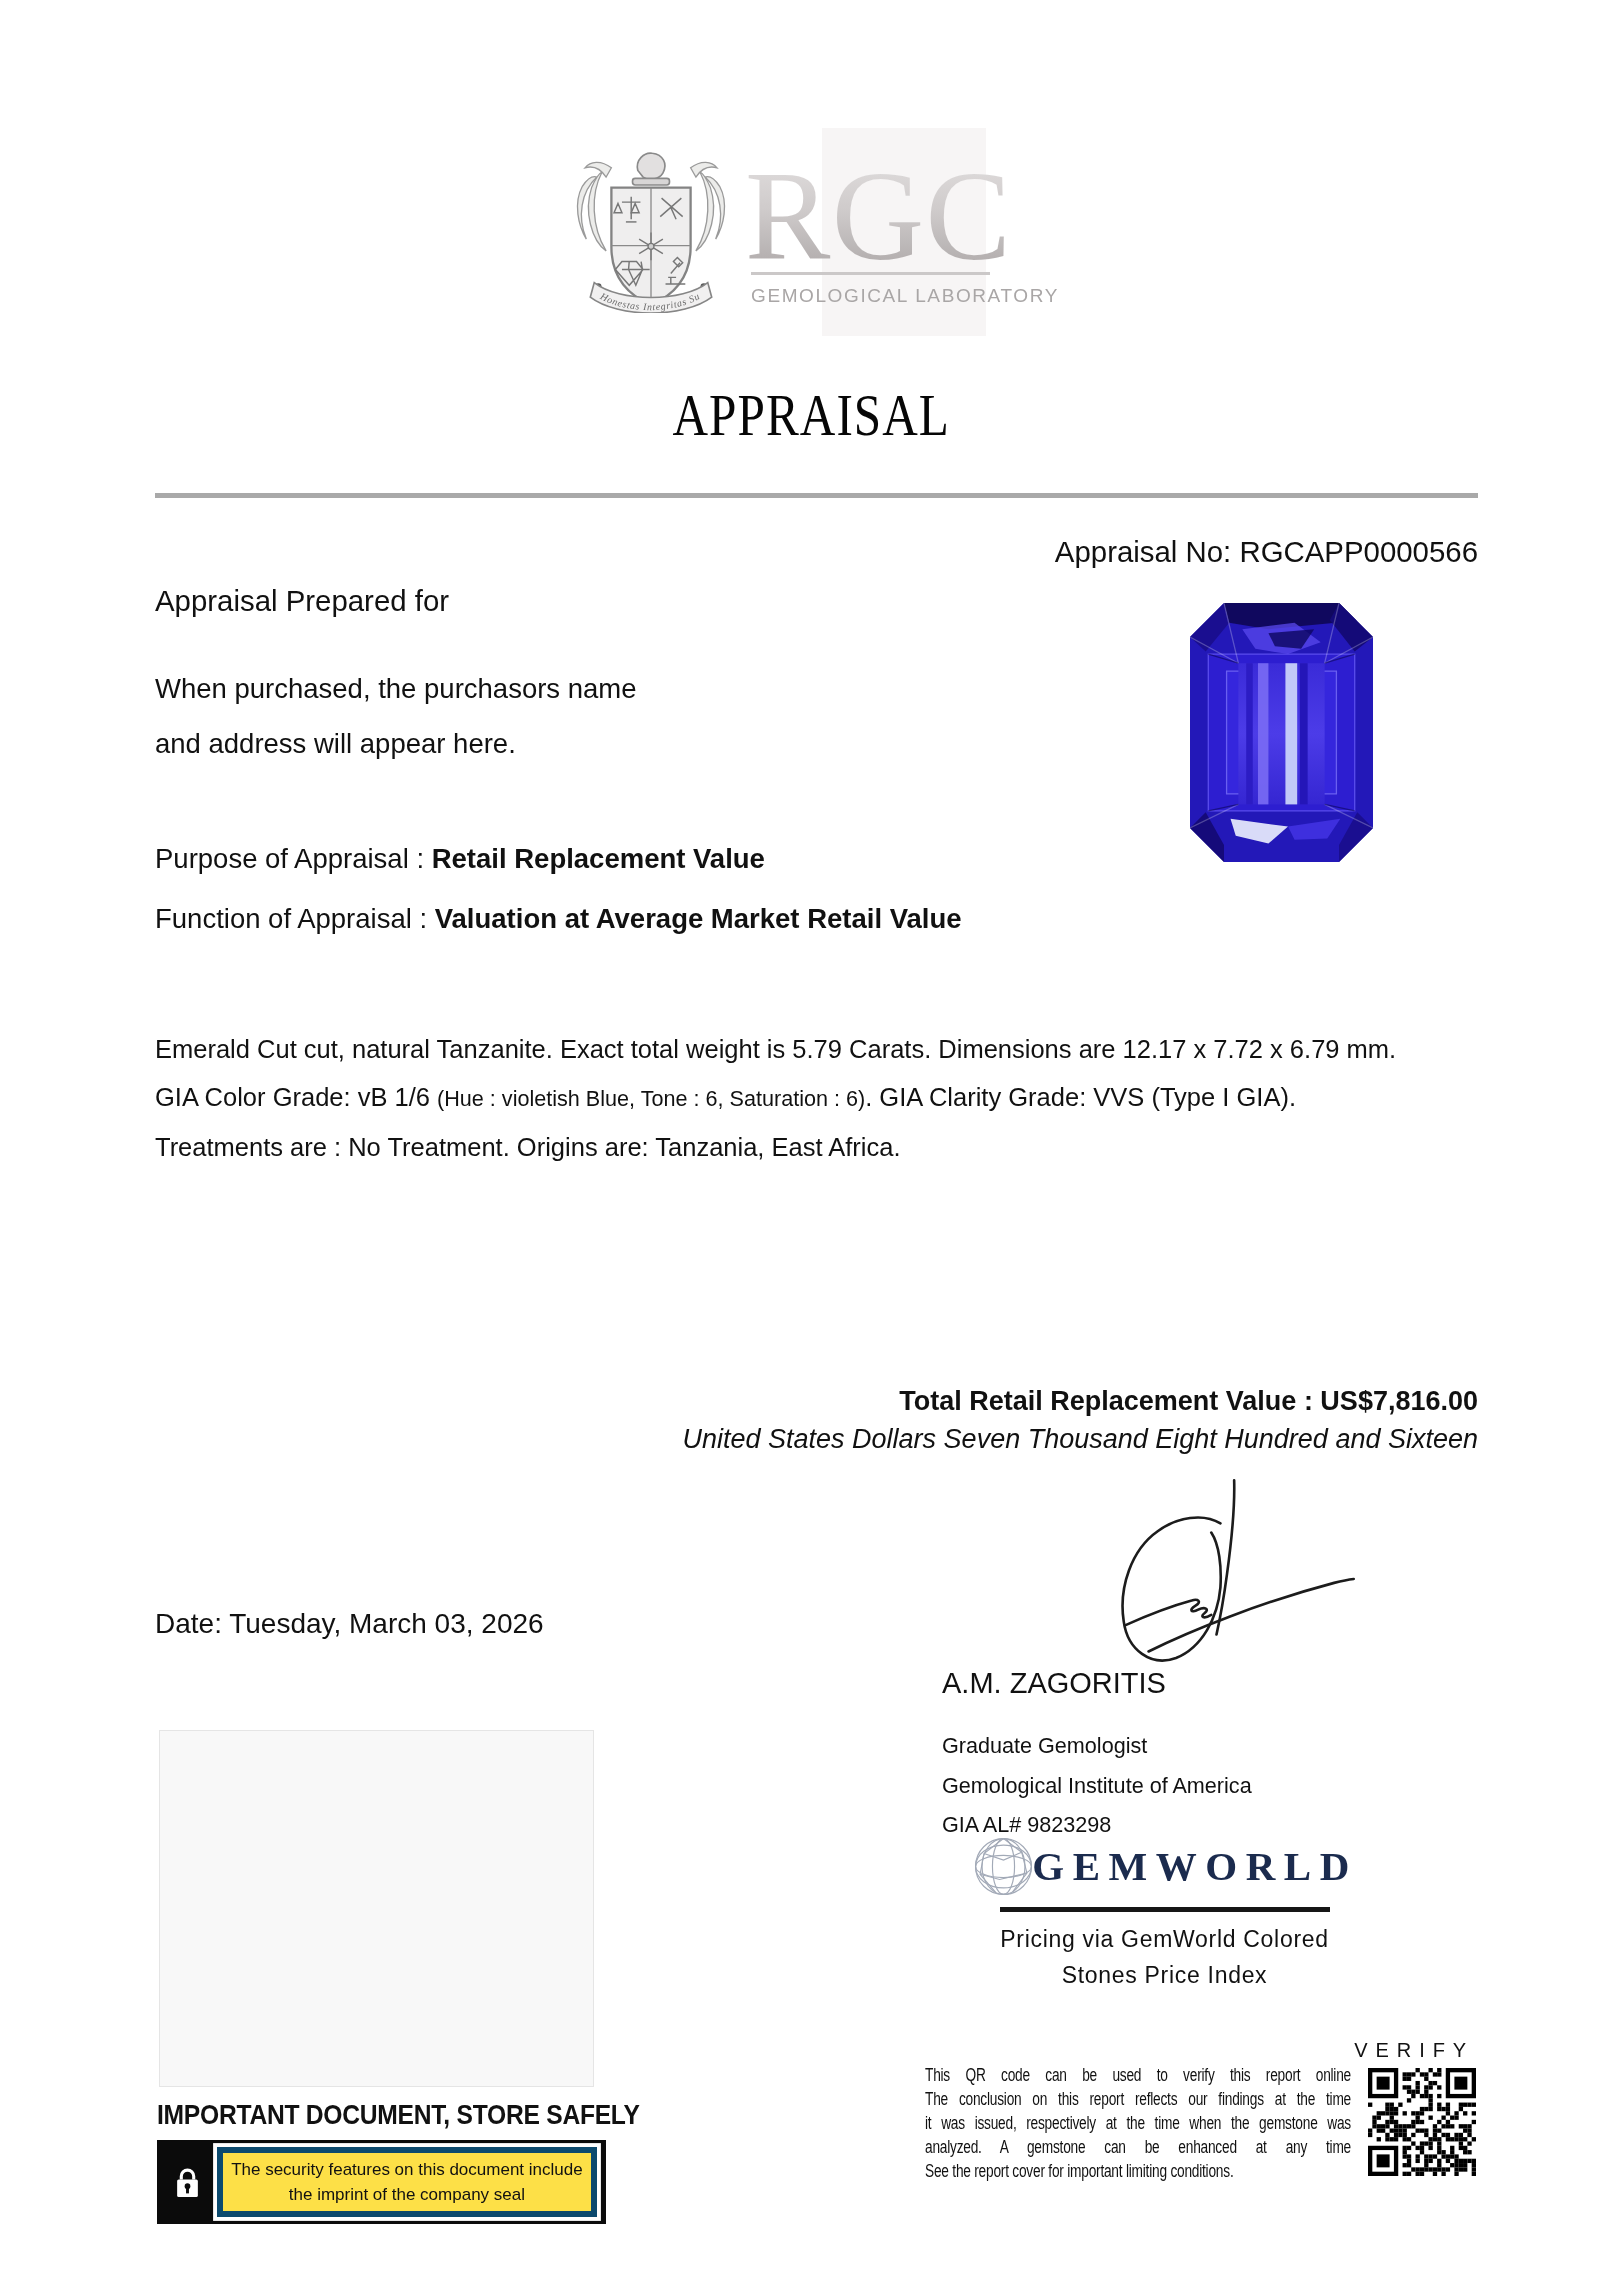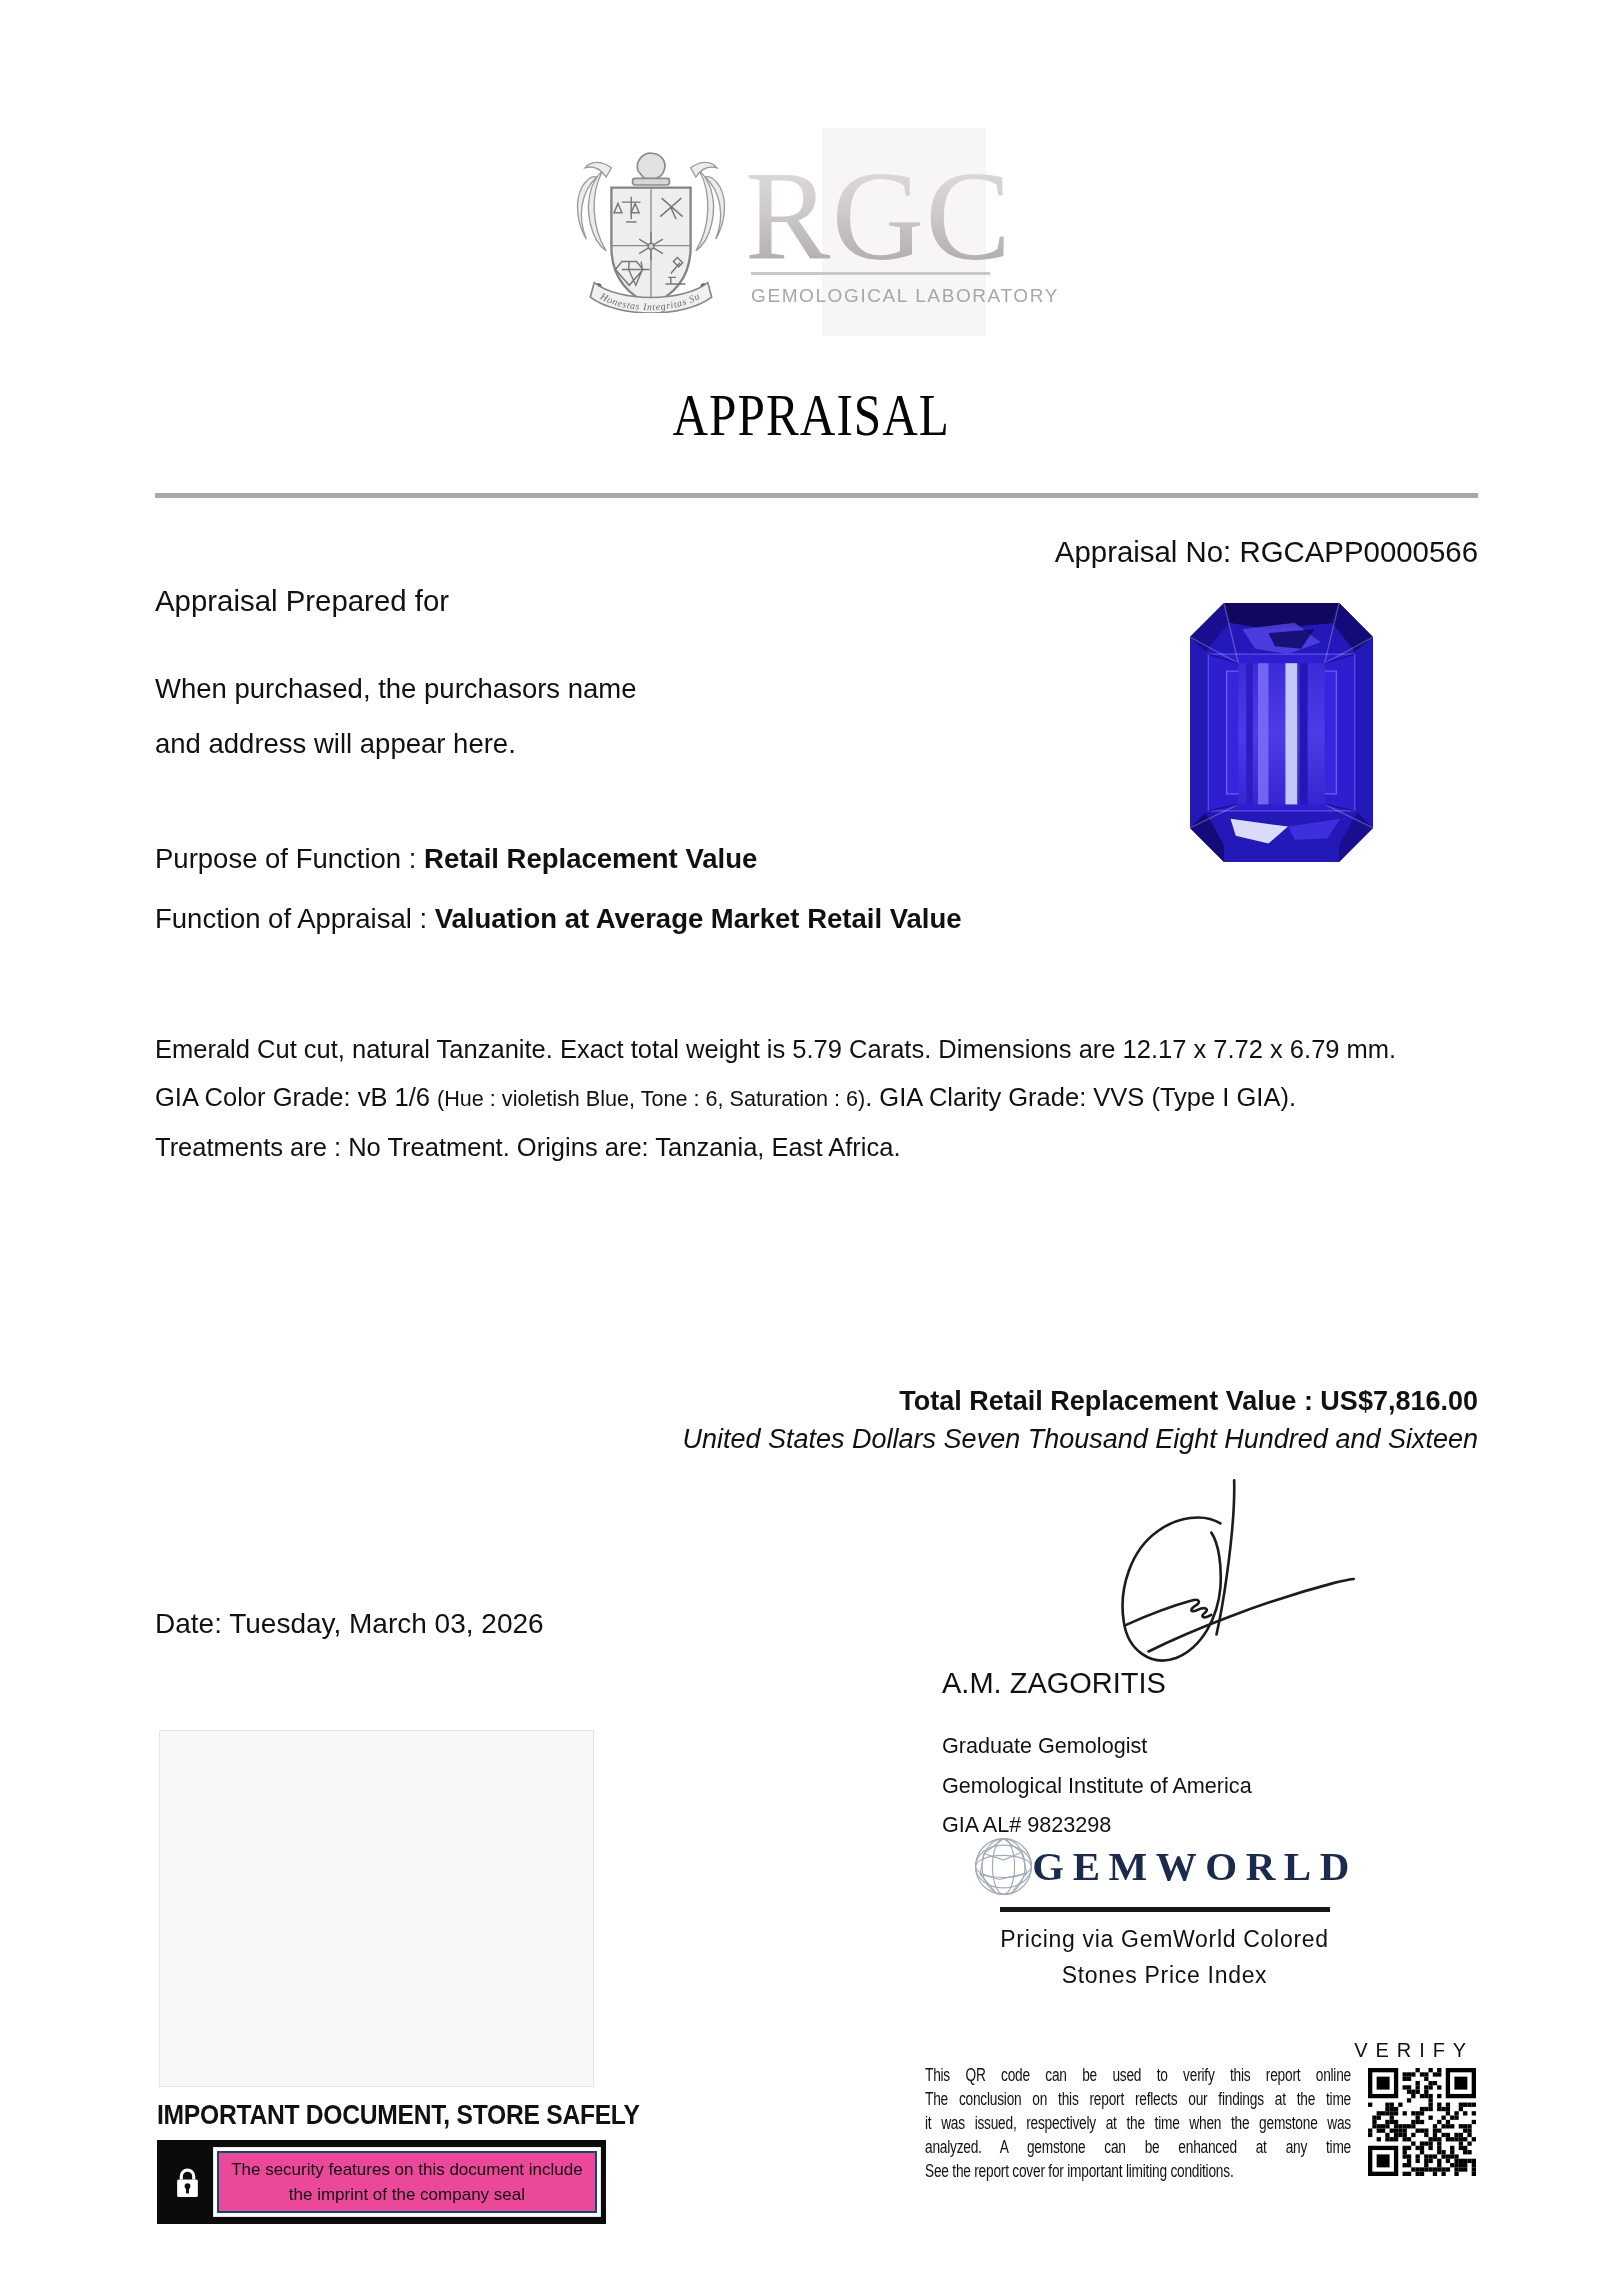--- a/index.html
+++ b/index.html
@@ -61,21 +61,21 @@
 
   
   .placeholder-box{left:159px;top:1730px;width:435px;height:357px;background:#f8f8f8;
                    border:1.3px solid #e5e5e5;box-sizing:border-box;}
   .important-line{left:157px;top:2099px;font-size:28px;font-weight:bold;white-space:nowrap;
                   transform:scaleX(0.88);transform-origin:left;letter-spacing:-0.3px;}
   .security-box{left:157px;top:2140px;width:449px;height:84px;background:#0b0b0b;
                 display:flex;align-items:center;box-sizing:border-box;}
   .lock-zone{width:60px;flex:0 0 auto;display:flex;align-items:center;justify-content:center;}
   .lock-svg{width:29px;height:39px;}
-  .security-inner{flex:1;background:#ec4899;border:2px solid #0c4a6e;box-shadow:0 0 0 3.9px #fff;
+  .security-inner{flex:1;background:#fde047;border:6px solid #0c4a6e;box-shadow:0 0 0 3.9px #fff;
                   margin:9.2px 9.2px 9.2px 0;text-align:center;font-size:17px;line-height:25px;
                   padding:3.9px 2.6px;box-sizing:border-box;}
 
   
   .verify-label{right:148px;top:2039px;font-size:20px;letter-spacing:7.9px;white-space:nowrap;}
   .qr-svg{left:1368px;top:2068px;width:108px;height:108px;}
   .qr-caption{left:925px;top:2063px;width:568px;font-size:18.3px;line-height:24px;
               letter-spacing:-0.3px;transform:scaleX(0.75);transform-origin:left top;}
   .qr-caption .qline{text-align:justify;text-align-last:justify;}
   .qr-caption .qline:last-child{text-align-last:left;}
@@ -172,21 +172,21 @@
   <polygon points="150,342 230,330 210,360 160,362" fill="#4334e4" opacity="0.85"></polygon>
   <g stroke="#ffffff" stroke-opacity="0.25" stroke-width="2" fill="none">
     <path d="M0,52 L74,92 M280,52 L206,92 M0,344 L74,308 M280,344 L206,308"></path>
     <path d="M52,0 L74,92 M228,0 L206,92"></path>
   </g>
   <g stroke="#0a0450" stroke-opacity="0.55" stroke-width="2" fill="none">
     <path d="M28,78 L74,92 M252,78 L206,92 M28,318 L74,308 M252,318 L206,308"></path>
   </g>
 </svg>
 
-<div class="abs purpose-line"><span>Purpose of Function : </span><b>Retail Replacement Value</b></div>
+<div class="abs purpose-line"><span>Purpose of Appraisal : </span><b>Retail Replacement Value</b></div>
 <div class="abs function-line"><span>Function of Appraisal : </span><b>Valuation at  Average Market Retail Value</b></div>
 
 <div class="abs description">
   <div>Emerald Cut cut, natural Tanzanite. Exact total weight is 5.79 Carats. Dimensions are 12.17 x 7.72 x 6.79 mm.</div>
   <div><span>GIA Color Grade: vB 1/6 </span><span class="small"> (Hue : violetish Blue, Tone : 6, Saturation : 6)</span><span>. GIA Clarity Grade: VVS (Type I GIA).</span></div>
   <div>Treatments are : No Treatment. Origins are: Tanzania, East Africa.</div>
 </div>
 
 <div class="abs total-line">Total Retail Replacement Value : US$7,816.00</div>
 <div class="abs total-words">United States Dollars Seven Thousand Eight Hundred and Sixteen</div>

